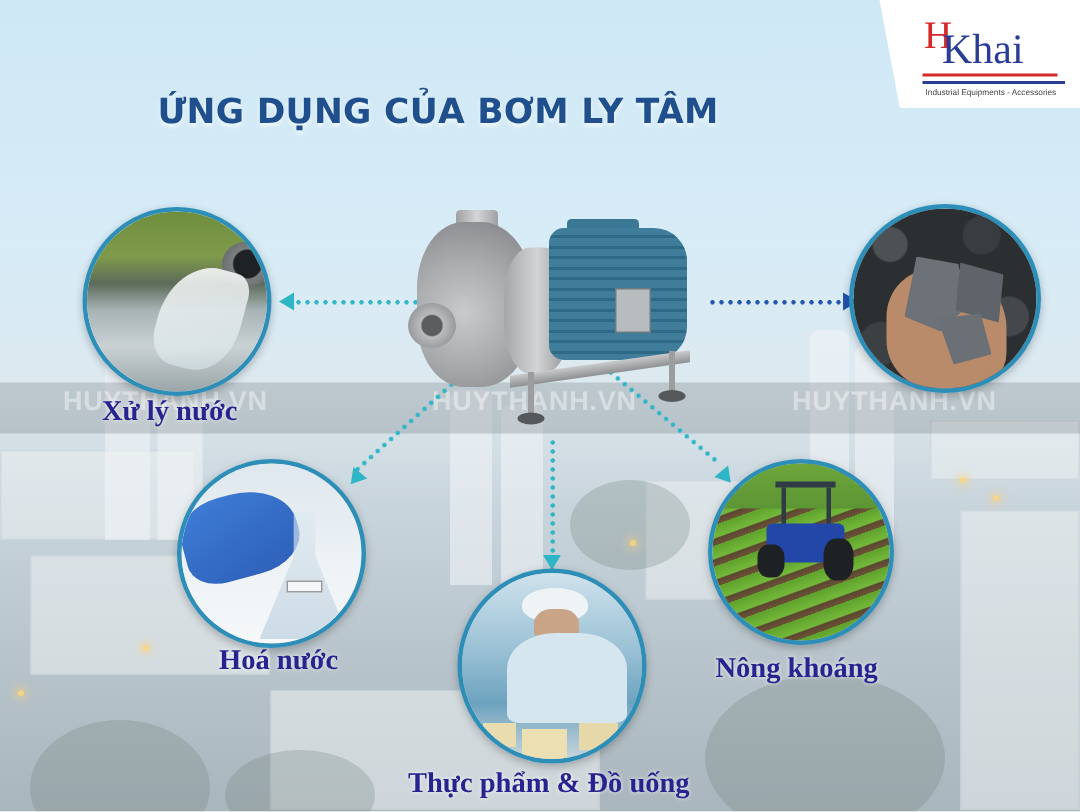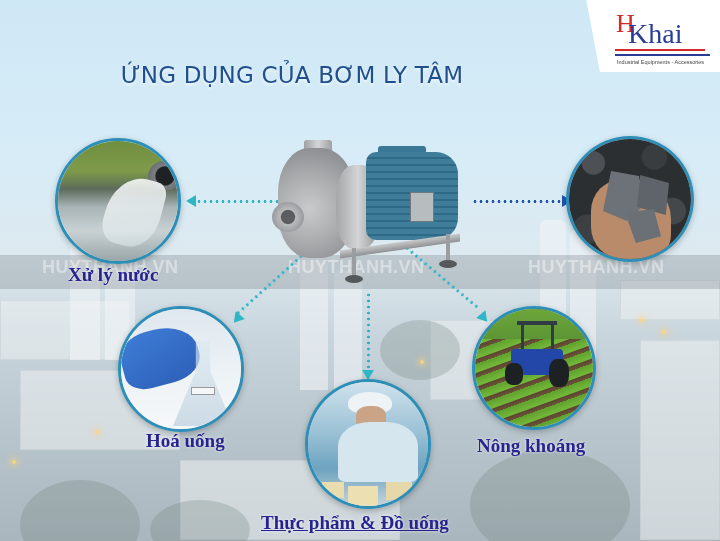--- a/index.html
+++ b/index.html
@@ -33,21 +33,21 @@
     box-shadow: 0 2px 6px rgba(0,0,0,0.15);
   }
   .logo-h { position: absolute; left: 39px; top: 13px; font-family: "Liberation Serif", serif; font-size: 26px; color: #d42a2a; }
   .logo-tech { position: absolute; left: 51px; top: 22px; font-family: "Liberation Serif", serif; font-size: 28px; color: #2a3d96; }
   .logo-line-red { position: absolute; left: 38px; top: 53px; width: 90px; height: 2px; background: #d42a2a; }
   .logo-line-blue { position: absolute; left: 38px; top: 58px; width: 95px; height: 2px; background: #2a3d96; }
   .logo-tag { position: absolute; left: 40px; top: 63px; font-size: 5.5px; color: #444; white-space: nowrap; }
 
   .title {
     position: absolute; left: 0; width: 584px; top: 62px; text-align: center;
-    font-family: "DejaVu Sans", sans-serif; font-size: 23px; font-weight: normal;
+    font-family: "DejaVu Sans", sans-serif; font-size: 23px; font-weight: bold;
     color: #1f4f8d; letter-spacing: 0.2px;
     text-shadow: 0 2px 3px rgba(255,255,255,0.7);
   }
 
   
   .pump { position: absolute; left: 270px; top: 130px; width: 200px; height: 160px; }
   .volute { position: absolute; left: 8px; top: 18px; width: 78px; height: 110px; border-radius: 40% 45% 45% 40%;
     background: radial-gradient(circle at 40% 55%, #c9cacb 0%, #a9abad 45%, #8d8f92 80%, #7a7c7f 100%); }
   .outlet { position: absolute; left: 34px; top: 10px; width: 28px; height: 20px; background: linear-gradient(90deg,#9ea0a3,#d4d5d6,#9ea0a3); border-radius: 3px; }
   .inlet { position: absolute; left: 2px; top: 72px; width: 32px; height: 30px; border-radius: 50%; background: radial-gradient(circle, #5b5d60 30%, #b9bbbd 35%, #9a9c9f 70%); }
@@ -165,32 +165,32 @@
     <div class="ph" style="left:68px;top:36px;width:32px;height:40px;background:#5e6469;clip-path:polygon(10% 0,100% 20%,90% 100%,0 80%);"></div>
     <div class="ph" style="left:56px;top:70px;width:36px;height:34px;background:#6a7075;clip-path:polygon(0 10%,80% 0,100% 80%,30% 100%);"></div>
   </div>
 
   <div class="app-circle" style="left:118px;top:306px;width:126px;height:126px;">
     <div class="ph" style="background:linear-gradient(180deg,#dfe8ef 0%,#eef3f6 60%,#f6f8fa 100%);"></div>
     <div class="ph" style="left:0;top:20px;width:78px;height:56px;border-radius:40% 50% 40% 30%;background:linear-gradient(160deg,#3e7dd6,#2d5fb8);transform:rotate(-15deg);"></div>
     <div class="ph" style="left:52px;top:32px;width:60px;height:85px;background:linear-gradient(180deg,rgba(220,232,240,0.6),rgba(200,216,228,0.9));clip-path:polygon(38% 0,62% 0,62% 35%,100% 100%,0 100%,38% 35%);"></div>
     <div class="ph" style="left:70px;top:78px;width:24px;height:8px;background:#f4f6f8;border:1px solid #999;"></div>
   </div>
-  <span class="label" style="left:146px;top:430px;">Hoá uống</span>
+  <span class="label" style="left:146px;top:430px;">Hoá nước</span>
 
   <div class="app-circle" style="left:305px;top:379px;width:126px;height:130px;">
     <div class="ph" style="background:linear-gradient(180deg,#cfe2ec 0%,#9cc2d6 40%,#6da3bf 70%,#c7d5dc 100%);"></div>
     <div class="ph" style="left:40px;top:10px;width:44px;height:22px;border-radius:50% 50% 40% 40%;background:#eef3f6;"></div>
     <div class="ph" style="left:48px;top:24px;width:30px;height:24px;border-radius:40%;background:#c9a487;"></div>
     <div class="ph" style="left:30px;top:40px;width:80px;height:60px;border-radius:40% 40% 10% 10%;background:#d6e6ef;"></div>
     <div class="ph" style="left:14px;top:100px;width:22px;height:16px;background:#e9dcae;"></div>
     <div class="ph" style="left:40px;top:104px;width:30px;height:20px;background:#ecdfb2;"></div>
     <div class="ph" style="left:78px;top:100px;width:26px;height:18px;background:#e6d8a8;"></div>
   </div>
-  <span class="label" style="left:261px;top:512px;text-decoration:underline;">Thực phẩm &amp; Đồ uống</span>
+  <span class="label" style="left:272px;top:512px;">Thực phẩm &amp; Đồ uống</span>
 
   <div class="app-circle" style="left:472px;top:306px;width:124px;height:124px;">
     <div class="ph" style="background:repeating-linear-gradient(160deg,#5fa12c 0px,#73b83a 8px,#5b4630 9px,#6b5337 13px);"></div>
     <div class="ph" style="left:0;top:0;width:124px;height:30px;background:linear-gradient(180deg,#6ea63c,#5c9533);"></div>
     <div class="ph" style="left:42px;top:12px;width:40px;height:4px;background:#2f3b45;"></div>
     <div class="ph" style="left:46px;top:16px;width:3px;height:26px;background:#2f3b45;"></div>
     <div class="ph" style="left:76px;top:16px;width:3px;height:26px;background:#2f3b45;"></div>
     <div class="ph" style="left:36px;top:40px;width:52px;height:26px;border-radius:4px;background:#2347a8;"></div>
     <div class="ph" style="left:30px;top:54px;width:18px;height:22px;border-radius:40%;background:#1e2124;"></div>
     <div class="ph" style="left:74px;top:50px;width:20px;height:28px;border-radius:40%;background:#1e2124;"></div>

